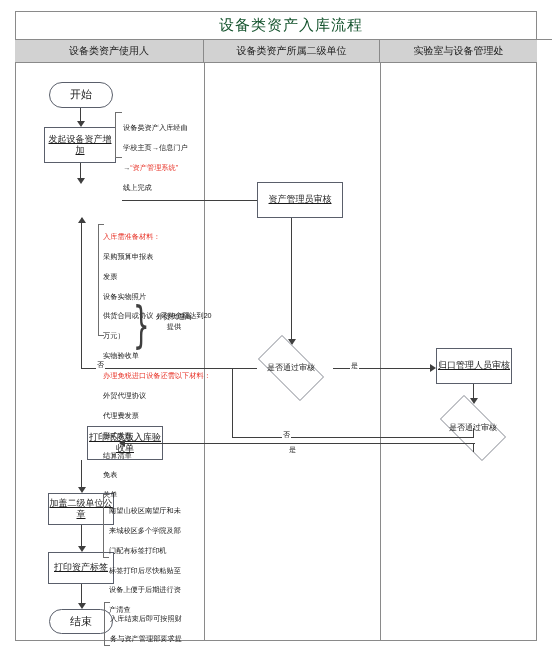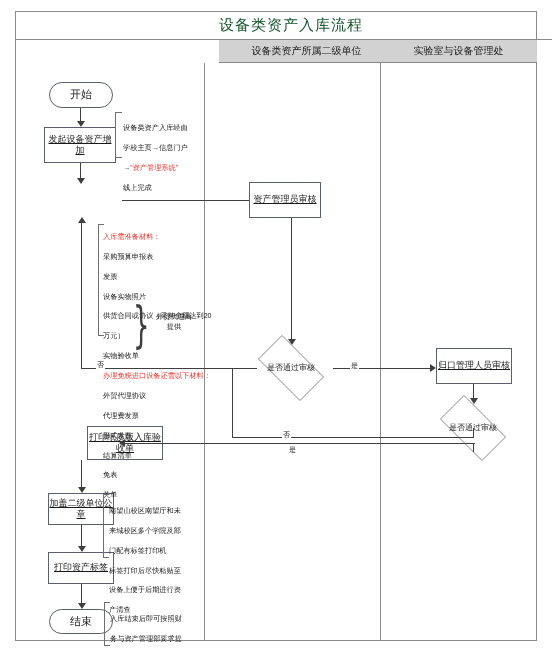--- a/index.html
+++ b/index.html
@@ -23,21 +23,21 @@
     font-size:15px;color:#14532d;letter-spacing:1px;
   }
   .lane-head{
     position:absolute;top:40px;height:23px;
     background:#d2d2d2;border-bottom:1px solid #8a8a8a;
     box-sizing:border-box;
     display:flex;align-items:center;justify-content:center;
     font-size:10px;color:#1a1a1a;
   }
   .lh1{left:15px;width:189px;border-right:1px solid #8a8a8a;}
-  .lh2{left:219px;width:176px;border-right:1px solid #8a8a8a;}
+  .lh2{left:204px;width:176px;border-right:1px solid #8a8a8a;}
   .lh3{left:380px;width:157px;}
 
   .lane-div{position:absolute;top:63px;width:1px;height:578px;background:#8a8a8a;}
   .ld1{left:204px;}
   .ld2{left:380px;}
 
   
   .node{
     position:absolute;box-sizing:border-box;
     display:flex;align-items:center;justify-content:center;
@@ -93,20 +93,21 @@
 </style>
 </head>
 <body>
 
 <div id="root">
 
   <div class="frame"></div>
 
   <div class="title-bar">设备类资产入库流程</div>
 
+  <div class="lane-head lh1">设备类资产使用人</div>
   <div class="lane-head lh2">设备类资产所属二级单位</div>
   <div class="lane-head lh3">实验室与设备管理处</div>
 
   <div class="lane-div ld1"></div>
   <div class="lane-div ld2"></div>
 
   <div class="node term" style="left:49px;top:82px;width:64px;height:26px;">开始</div>
   <div class="ln lnv" style="left:80px;top:108px;height:15px;"></div>
   <div class="arr arr-d" style="left:77px;top:121px;"></div>
 
@@ -130,21 +131,21 @@
   <div class="node proc" style="left:48px;top:493px;width:66px;height:32px;">加盖二级单位公章</div>
   <div class="ln lnv" style="left:81px;top:525px;height:23px;"></div>
   <div class="arr arr-d" style="left:78px;top:546px;"></div>
 
   <div class="node proc" style="left:48px;top:552px;width:66px;height:32px;">打印资产标签</div>
   <div class="ln lnv" style="left:81px;top:584px;height:21px;"></div>
   <div class="arr arr-d" style="left:78px;top:603px;"></div>
 
   <div class="node term" style="left:49px;top:609px;width:64px;height:25px;">结束</div>
 
-  <div class="node proc" style="left:249px;top:182px;width:72px;height:36px;">资产管理员审核</div>
+  <div class="node proc" style="left:257px;top:182px;width:86px;height:36px;">资产管理员审核</div>
   <div class="ln lnv" style="left:291px;top:218px;height:124px;"></div>
   <div class="arr arr-d" style="left:288px;top:339px;"></div>
 
   <div class="diamond" style="left:249px;top:344px;width:84px;height:48px;">
     <span class="dshape"></span>
     <span class="dtext">是否通过审核</span>
   </div>
 
   <div class="ln lnh" style="left:333px;top:368px;width:101px;"></div>
   <div class="ln lnv" style="left:433px;top:368px;height:0px;"></div>

